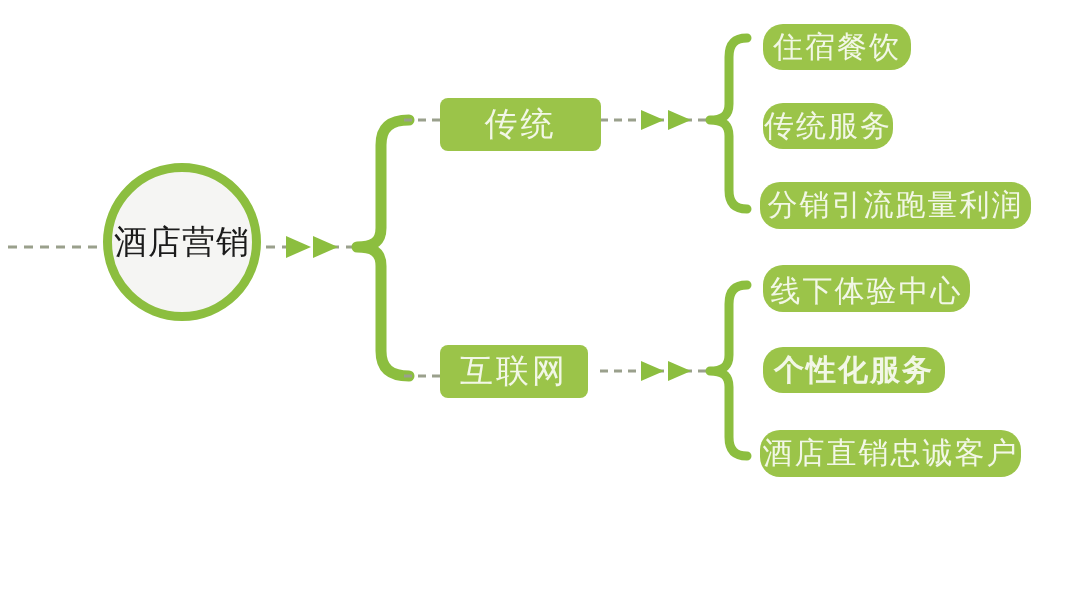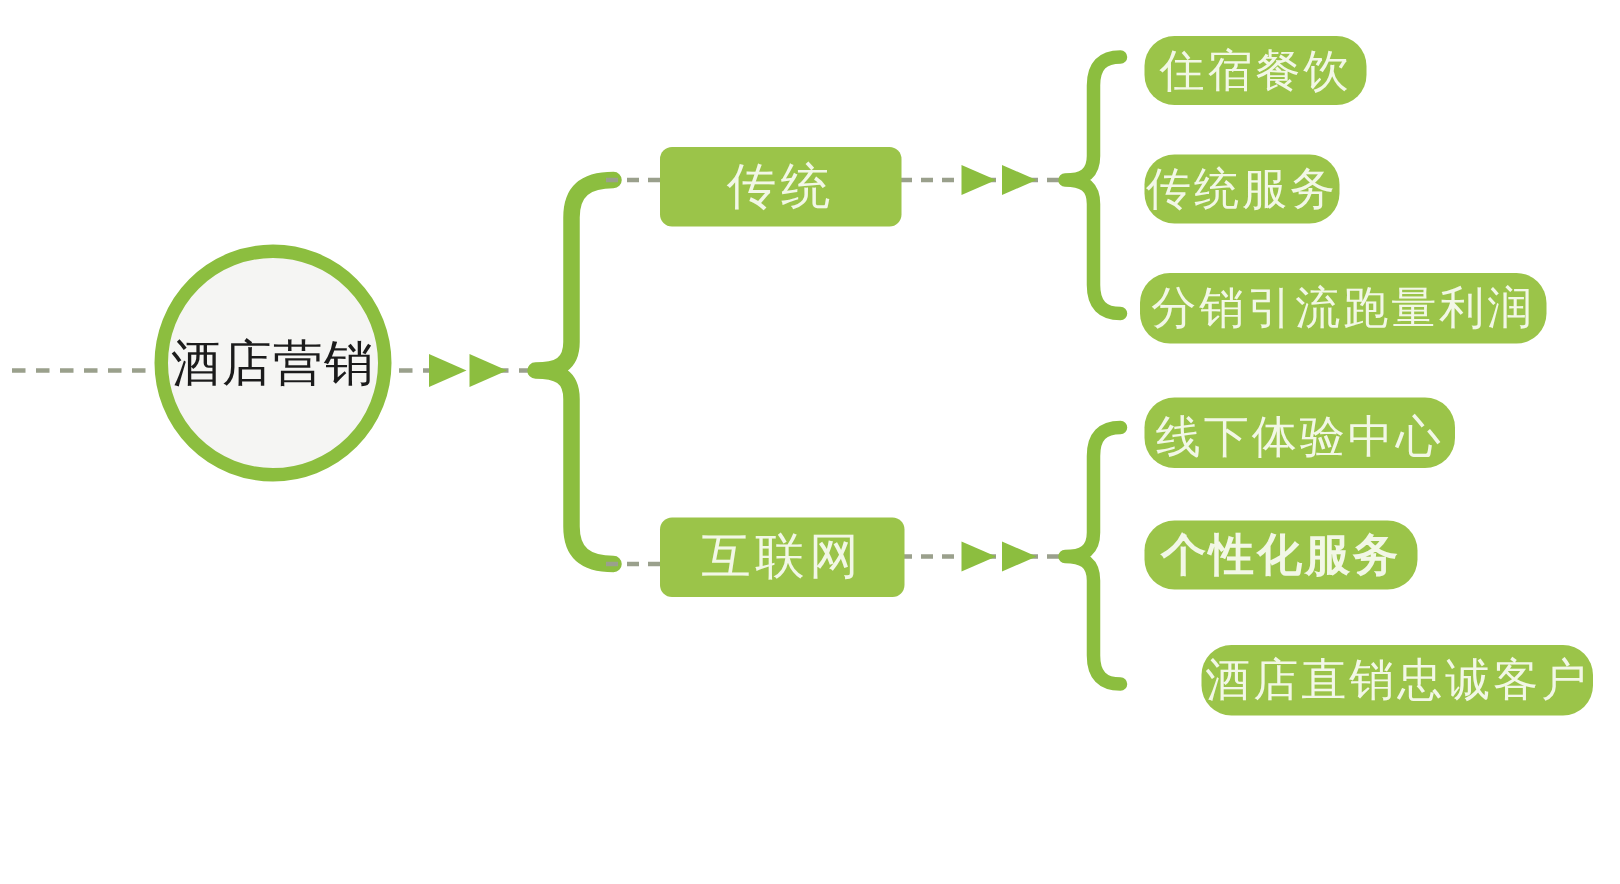--- a/index.html
+++ b/index.html
@@ -69,31 +69,31 @@
     letter-spacing: 2px;
     white-space: nowrap;
   }
   .pill-branch .pill-label {
     font-size: 33px;
     letter-spacing: 3px;
   }
 
   
   .branch-traditional { left: 440px; top: 98px;  width: 161px; height: 53px; }
-  .branch-internet    { left: 440px; top: 345px; width: 163px; height: 53px; }
+  .branch-internet    { left: 440px; top: 345px; width: 148px; height: 53px; }
 
   
   .leaf-t1 { left: 763px; top: 24px;  width: 148px; height: 46px; }
   .leaf-t2 { left: 763px; top: 103px; width: 130px; height: 46px; }
   .leaf-t3 { left: 760px; top: 182px; width: 271px; height: 47px; }
 
   
   .leaf-b1 { left: 763px; top: 265px; width: 207px; height: 47px; align-items: flex-end; }
   .leaf-b2 { left: 763px; top: 347px; width: 182px; height: 46px; font-weight: bold; }
-  .leaf-b3 { left: 760px; top: 430px; width: 261px; height: 47px; margin-left: 41px; }
+  .leaf-b3 { left: 760px; top: 430px; width: 261px; height: 47px; }
 </style>
 </head>
 <body>
 
 <div id="canvas">
 
   <svg id="wires" viewBox="0 0 1080 589">
 
     <line x1="8" y1="247" x2="100" y2="247" stroke="#9aa08c" stroke-width="3" stroke-dasharray="9 7"></line>
 

